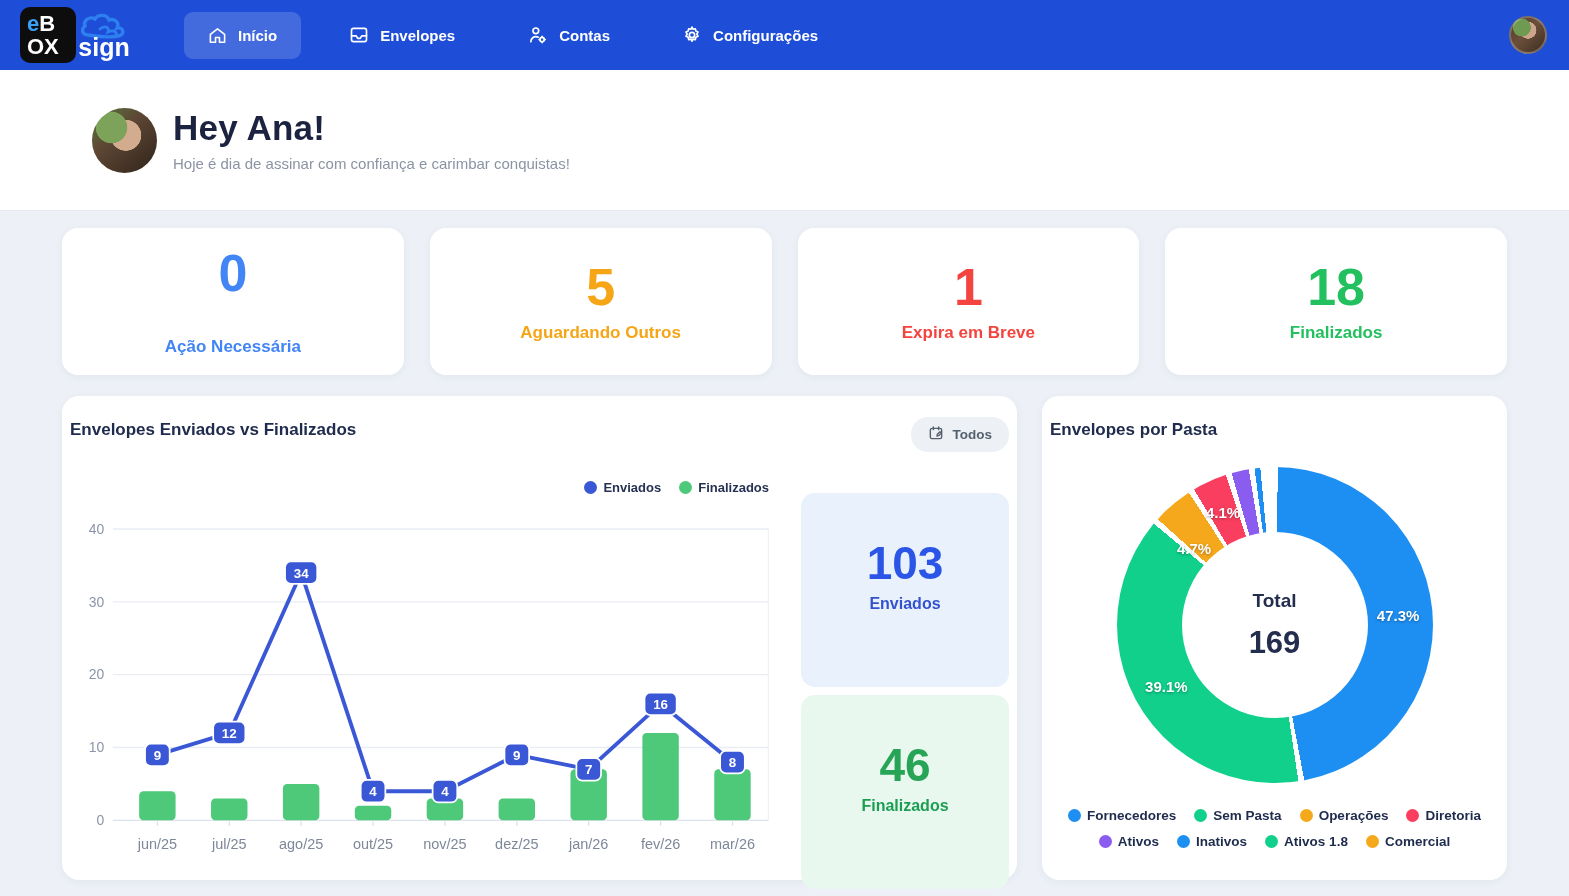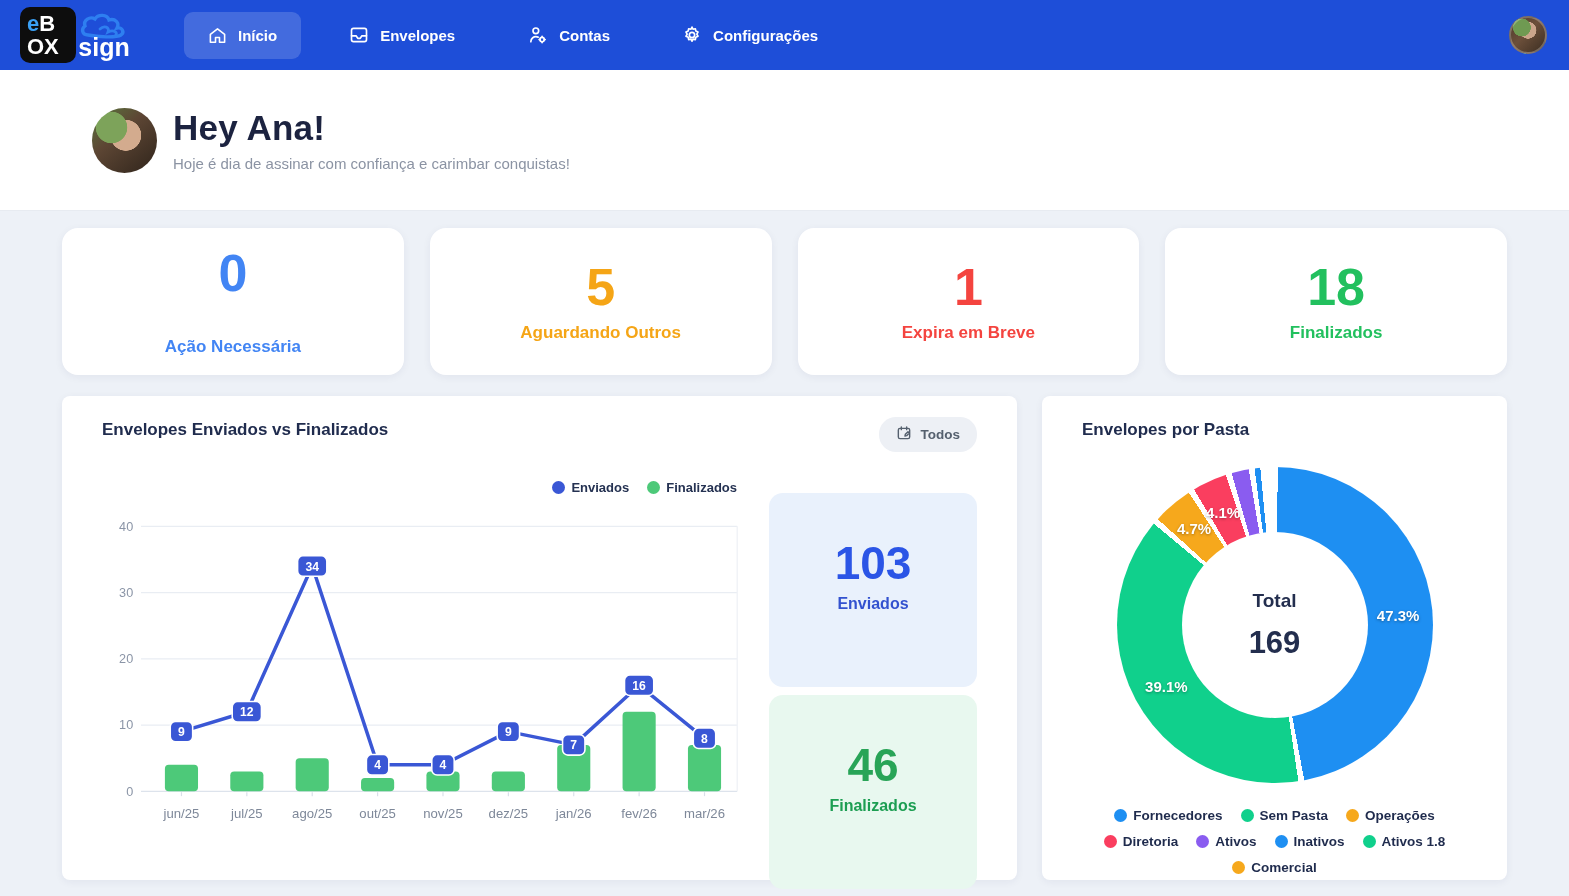--- a/index.html
+++ b/index.html
@@ -74,22 +74,22 @@
     flex:1; height:147px; background:#fff; border-radius:16px; cursor:pointer;
     box-shadow:0 2px 8px rgba(30,40,90,.06);
     display:flex; flex-direction:column; align-items:center; justify-content:center; gap:10px;
   }
   .stat-value { font-size:52px; font-weight:800; line-height:1; }
   .stat-label { font-size:17px; font-weight:600; }
 
   
   .charts-row { display:flex; gap:25px; margin:21px 62px 0 62px; height:484px; }
   .panel {
-    background:#fff; border-radius:8px; box-shadow:0 2px 8px rgba(30,40,90,.06);
-    padding:24px 40px;
+    background:#fff; border-radius:17px; box-shadow:0 2px 8px rgba(30,40,90,.06);
+    padding:24px 8px;
   }
   .panel-left { flex:1; }
   .panel-right { width:465px; }
   .panel-title { font-size:17px; font-weight:700; color:#202c4e; }
 
   .left-head { display:flex; align-items:flex-start; justify-content:space-between; }
   .todos-chip {
     display:flex; align-items:center; gap:9px; background:#edf0f5; border:none; cursor:pointer;
     font-family:inherit; border-radius:17px; padding:8px 17px; font-size:13.5px; font-weight:600; color:#55606e;
     margin-top:-3px;
@@ -337,21 +337,21 @@
       <h2 class="panel-title">Envelopes por Pasta</h2>
       <div class="donut-wrap">
         <div class="donut" id="donut" style="background: conic-gradient(rgb(255, 255, 255) 0%, rgb(255, 255, 255) 0.3%, rgb(30, 143, 242) 0.3%, rgb(30, 143, 242) 47.0373%, rgb(255, 255, 255) 47.0373%, rgb(255, 255, 255) 47.6373%, rgb(16, 208, 140) 47.3373%, rgb(16, 208, 140) 86.0905%, rgb(255, 255, 255) 86.0905%, rgb(255, 255, 255) 86.6905%, rgb(246, 168, 28) 86.3905%, rgb(246, 168, 28) 90.8243%, rgb(255, 255, 255) 90.8243%, rgb(255, 255, 255) 91.4243%, rgb(250, 62, 95) 91.1243%, rgb(250, 62, 95) 94.9663%, rgb(255, 255, 255) 94.9663%, rgb(255, 255, 255) 95.5663%, rgb(138, 92, 240) 95.2663%, rgb(138, 92, 240) 97.3331%, rgb(255, 255, 255) 97.3331%, rgb(255, 255, 255) 97.9331%, rgb(30, 143, 242) 97.6331%, rgb(30, 143, 242) 98.5166%, rgb(255, 255, 255) 98.5166%, rgb(255, 255, 255) 99.1166%, rgb(16, 208, 140) 98.8166%, rgb(16, 208, 140) 99.1083%, rgb(255, 255, 255) 99.1083%, rgb(255, 255, 255) 99.7083%, rgb(246, 168, 28) 99.4083%, rgb(246, 168, 28) 99.7%, rgb(255, 255, 255) 99.7%, rgb(255, 255, 255) 100%);"></div>
         <div class="donut-hole">
           <div class="donut-center-title">Total</div>
           <div class="donut-center-value">169</div>
         </div>
         <div id="donut-labels">
             <span class="donut-label" style="left:281.5663994888097px;top:147.63926077097352px">47.3%</span>
             <span class="donut-label" style="left:49.8527579593795px;top:218.66443800949156px">39.1%</span>
-            <span class="donut-label" style="left:77.51227050055047px;top:61px">4.7%</span>
+            <span class="donut-label" style="left:77.51227050055047px;top:81px">4.7%</span>
             <span class="donut-label" style="left:106.58386444577671px;top:45.16214728793473px">4.1%</span>
           </div>
       </div>
       <div class="donut-legend" id="donut-legend">
           <div class="legend-item">
             <span class="legend-dot" style="background:#1e8ff2"></span>
             <span>Fornecedores</span>
           </div>
           <div class="legend-item">
             <span class="legend-dot" style="background:#10d08c"></span>

